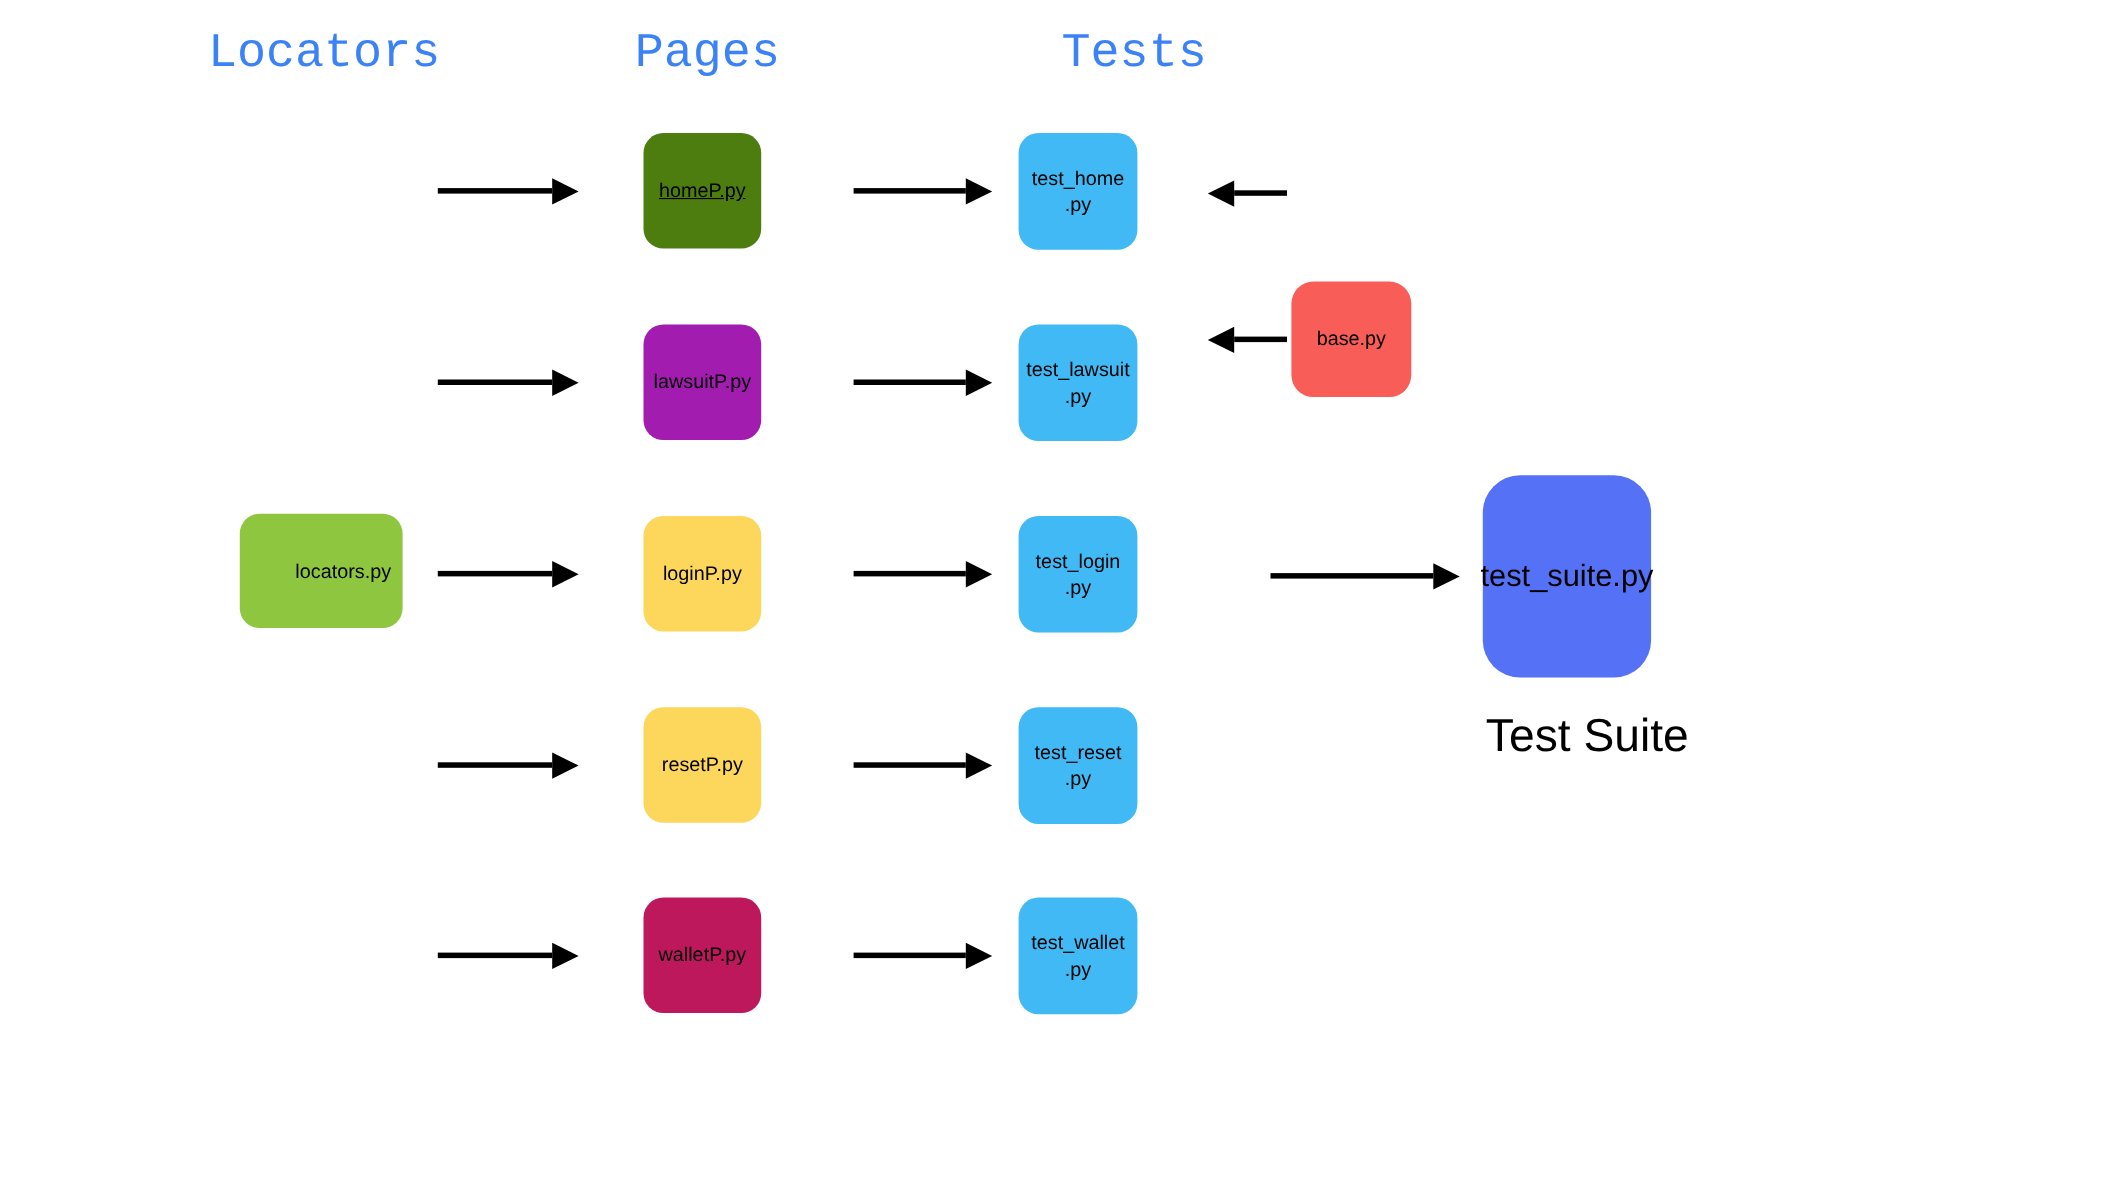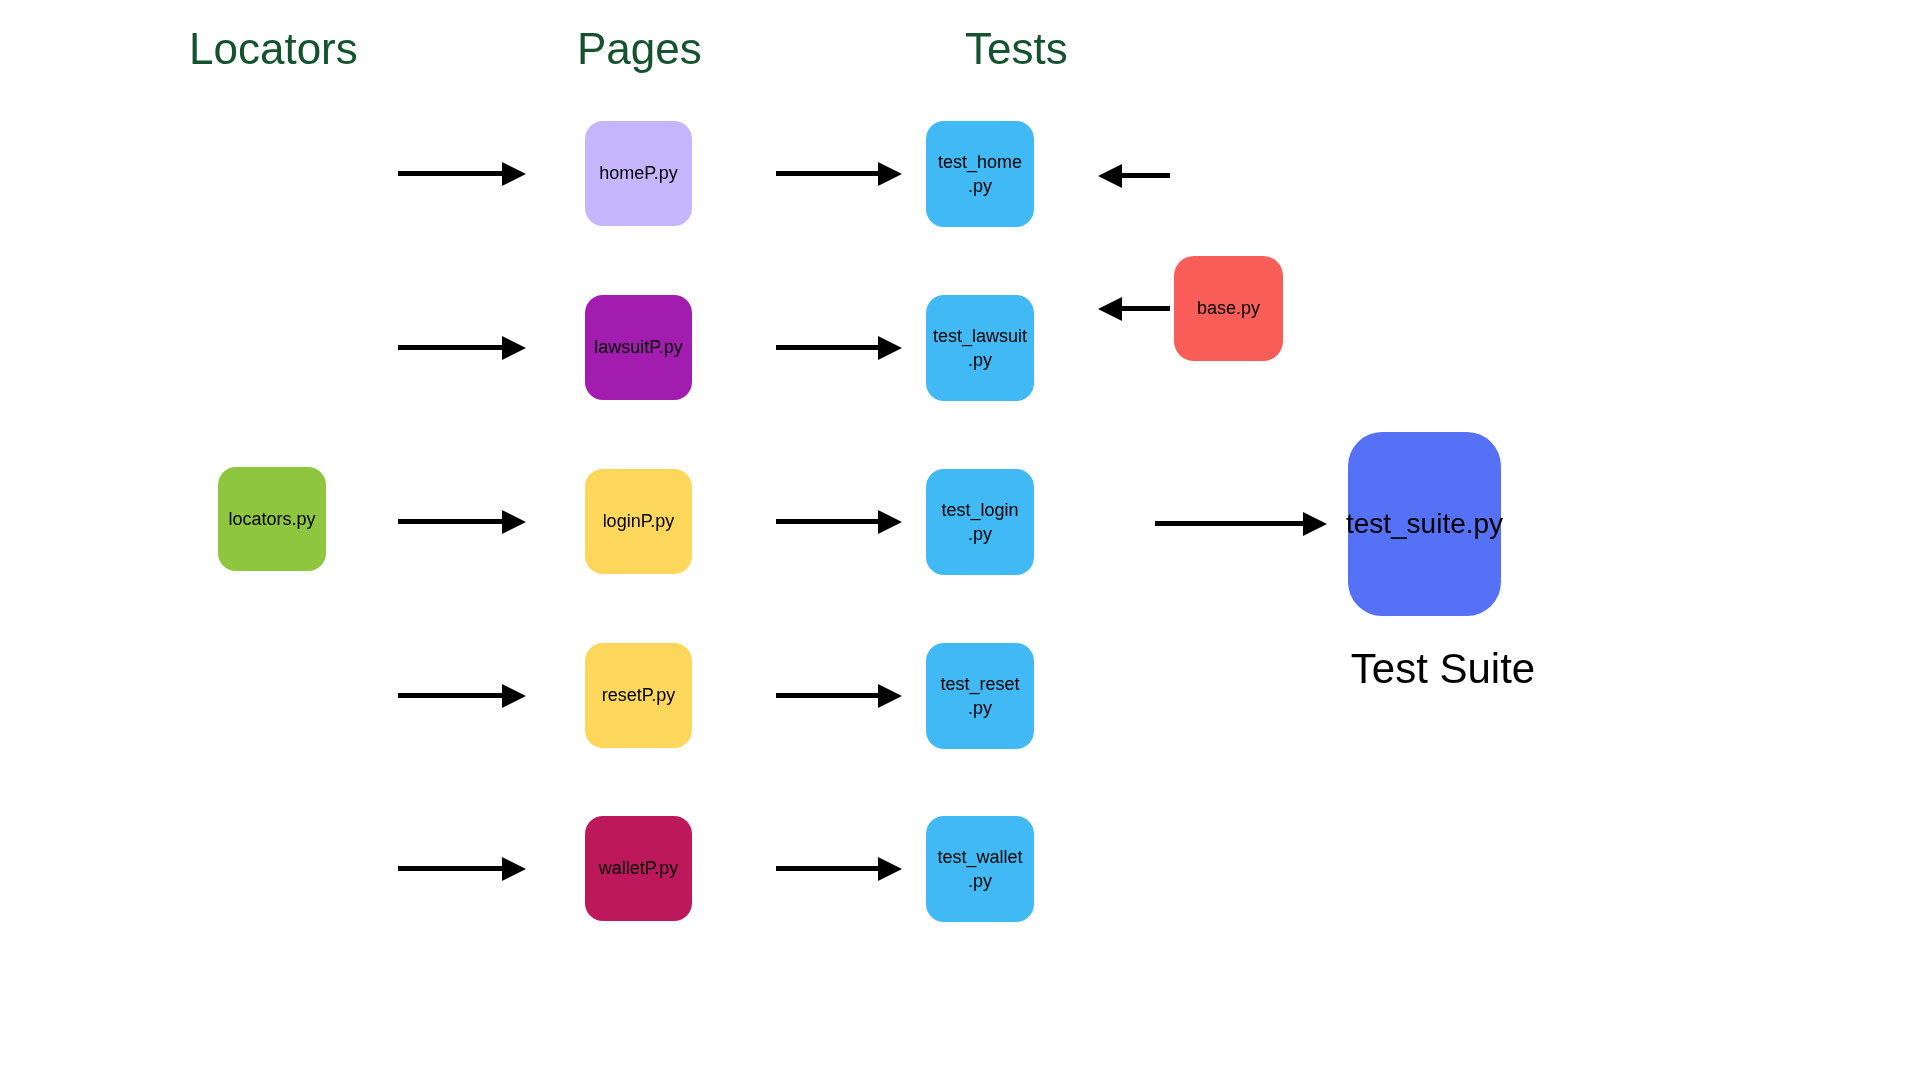--- a/index.html
+++ b/index.html
@@ -14,39 +14,40 @@
     height: 1080px;
     background: #ffffff;
     overflow: hidden;
     color: #000000;
   }
   .col-header {
     position: absolute;
     top: 25px;
     font-size: 44px;
     line-height: 1.1;
-    color: #14532d;
+    color: #3b82f6;
     white-space: nowrap;
+    font-family: Liberation Mono, monospace;
   }
   .node {
     position: absolute;
     display: flex;
     align-items: center;
     justify-content: center;
     text-align: center;
     border-radius: 18px;
     font-size: 18px;
     line-height: 1.35;
     color: #000000;
   }
   .node .node-label {
     white-space: pre-line;
     padding: 0 1px;
   }
-  .node.locators { left: 218px; top: 467px; width: 108px; height: 104px; }
+  .node.locators { left: 218px; top: 467px; width: 108px; height: 104px; padding-left: 40px; }
   .node.page    { left: 585px; width: 107px; height: 105px; }
   .node.test    { left: 926px; width: 108px; height: 106px; }
   .node.datasrc { left: 1174px; width: 109px; height: 105px; border-radius: 20px; }
   .node.suite {
     left: 1348px; top: 432px; width: 153px; height: 184px;
     border-radius: 34px; font-size: 28px;
   }
   .row1 { top: 121px; }
   .row2 { top: 295px; }
   .row3 { top: 469px; }
@@ -107,21 +108,21 @@
 <div class="canvas">
 
   <div class="col-header" style="left:189px">Locators</div>
   <div class="col-header" style="left:577px">Pages</div>
   <div class="col-header" style="left:965px">Tests</div>
 
   <div class="node locators" style="background-color: rgb(142, 198, 63);">
     <span class="node-label">locators.py</span>
   </div>
 
-  <div class="node page row1" style="background-color: #c4b5fd;">
+  <div class="node page row1" style="background-color: #4d7c0f; text-decoration: underline;">
     <span class="node-label">homeP.py</span>
   </div>
   <div class="node page row2" style="background-color: #a21caf;">
     <span class="node-label">lawsuitP.py</span>
   </div>
   <div class="node page row4" style="background-color: rgb(252, 215, 91);">
     <span class="node-label">resetP.py</span>
   </div>
   <div class="node page row3" style="background-color: rgb(252, 215, 91);">
     <span class="node-label">loginP.py</span>

